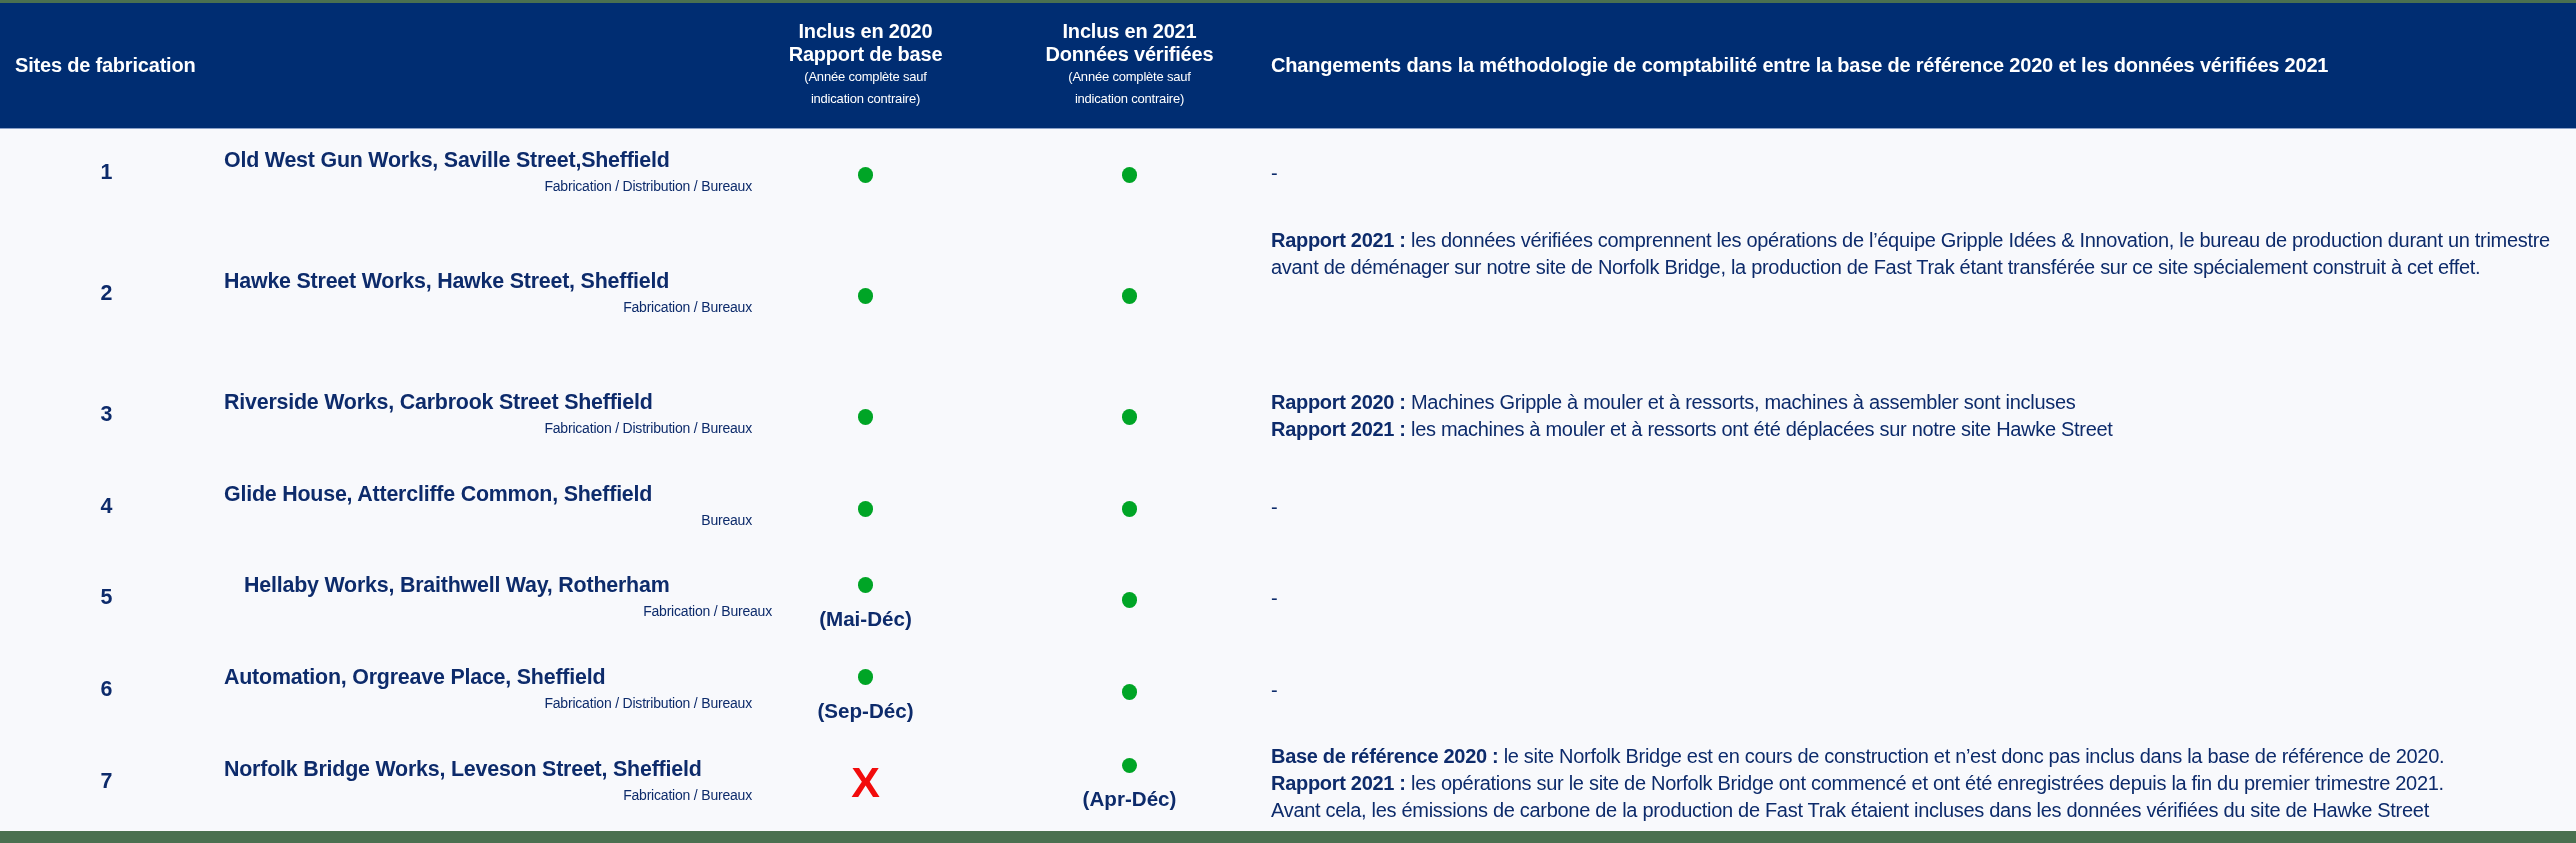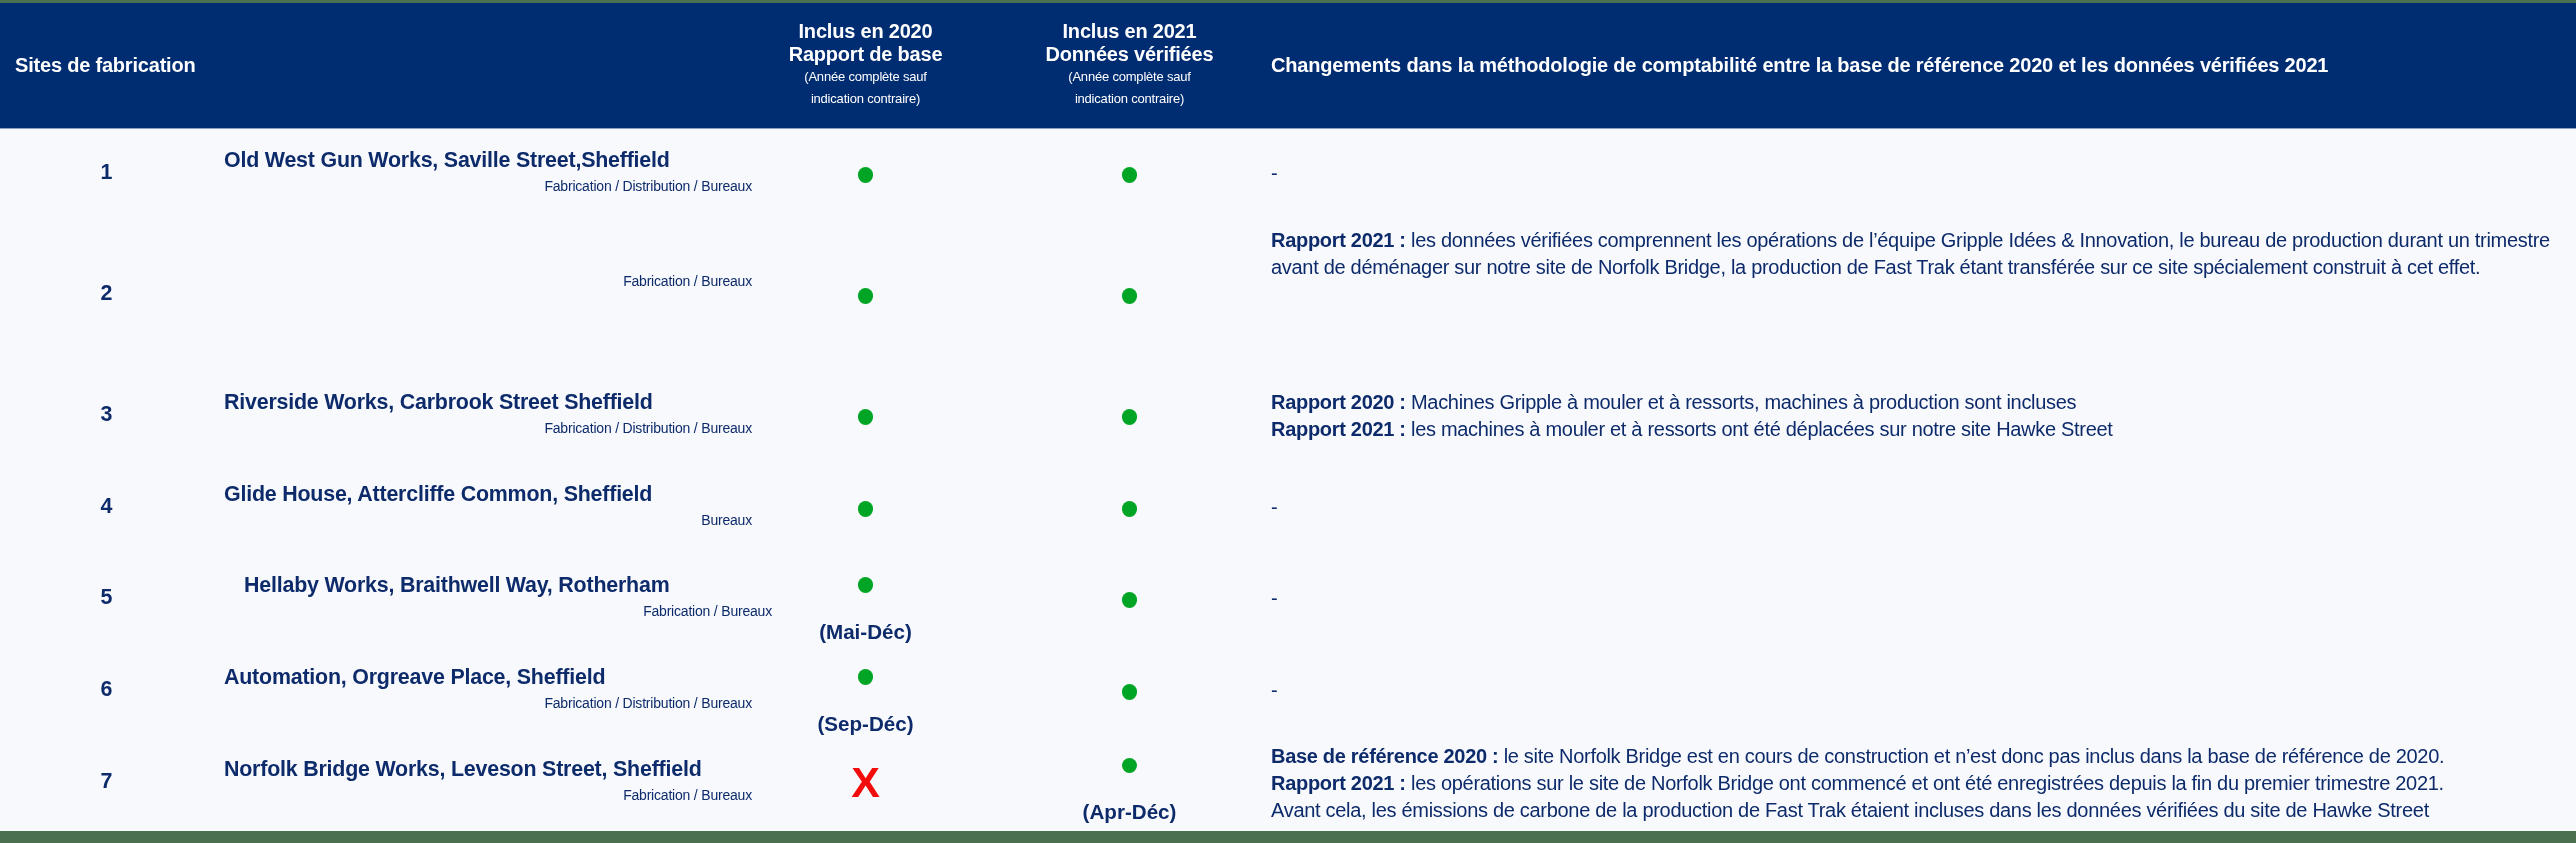--- a/index.html
+++ b/index.html
@@ -28,21 +28,21 @@
 
     .row { position: absolute; left: 0; width: 2576px; }
     .num { position: absolute; left: 82px; width: 49px; text-align: center; font-weight: bold; font-size: 21.4px; }
     .name-block { position: absolute; left: 224px; width: 528px; }
     .name-title { font-weight: bold; font-size: 21.4px; line-height: 26px; letter-spacing: -0.2px; }
     .name-sub { font-size: 14px; line-height: 26px; letter-spacing: -0.2px; text-align: right; }
     .mark-col { position: absolute; width: 247px; display: flex; flex-direction: column; align-items: center; }
     .col2020 { left: 742px; }
     .col2021 { left: 1006px; }
     .dot { width: 15.7px; height: 15.7px; border-radius: 50%; background: #00a526; }
-    .period { font-weight: bold; font-size: 20.6px; margin-top: 27px; }
+    .period { font-weight: bold; font-size: 20.6px; margin-top: 14px; }
     .xmark { color: #f20c0c; font-weight: bold; font-size: 43px; line-height: 43px; }
     .changes { position: absolute; left: 1271px; width: 1295px; font-size: 20px; line-height: 27px; letter-spacing: -0.3px; }
     .changes b { font-weight: bold; }
   </style>
 </head>
 <body>
 
 <div class="top-bar"></div>
 
 <div class="header">
@@ -73,20 +73,21 @@
     </div>
   <div class="mark-col col2021" style="top:20px;">
       <div class="dot"></div>
     </div>
   <div class="changes" style="top:13px;"><span>-</span></div>
 </div>
 
 <div class="row" style="top:268px;">
   <div class="num" style="top:13px;">2</div>
   <div class="name-block" style="top:0;">
+    <div class="name-title">Hawke Street Works, Hawke Street, Sheffield</div>
     <div class="name-sub">Fabrication / Bureaux</div>
   </div>
   <div class="mark-col col2020" style="top:20px;">
       <div class="dot"></div>
     </div>
   <div class="mark-col col2021" style="top:20px;">
       <div class="dot"></div>
     </div>
   <div class="changes" style="top:-41px;">
     <div><b>Rapport 2021 :</b><span> les données vérifiées comprennent les opérations de l’équipe Gripple Idées &amp; Innovation, le bureau de production durant un trimestre avant de déménager sur notre site de Norfolk Bridge, la production de Fast Trak étant transférée sur ce site spécialement construit à cet effet.</span></div>
@@ -99,21 +100,21 @@
     <div class="name-title">Riverside Works, Carbrook Street Sheffield</div>
     <div class="name-sub">Fabrication / Distribution / Bureaux</div>
   </div>
   <div class="mark-col col2020" style="top:20px;">
       <div class="dot"></div>
     </div>
   <div class="mark-col col2021" style="top:20px;">
       <div class="dot"></div>
     </div>
   <div class="changes" style="top:0;">
-    <div><b>Rapport 2020 :</b><span> Machines Gripple à mouler et à ressorts, machines à production sont incluses</span></div>
+    <div><b>Rapport 2020 :</b><span> Machines Gripple à mouler et à ressorts, machines à assembler sont incluses</span></div>
     <div><b>Rapport 2021 :</b><span> les machines à mouler et à ressorts ont été déplacées sur notre site Hawke Street</span></div>
   </div>
 </div>
 
 <div class="row" style="top:481px;">
   <div class="num" style="top:13px;">4</div>
   <div class="name-block" style="top:0;">
     <div class="name-title">Glide House, Attercliffe Common, Sheffield</div>
     <div class="name-sub">Bureaux</div>
   </div>

